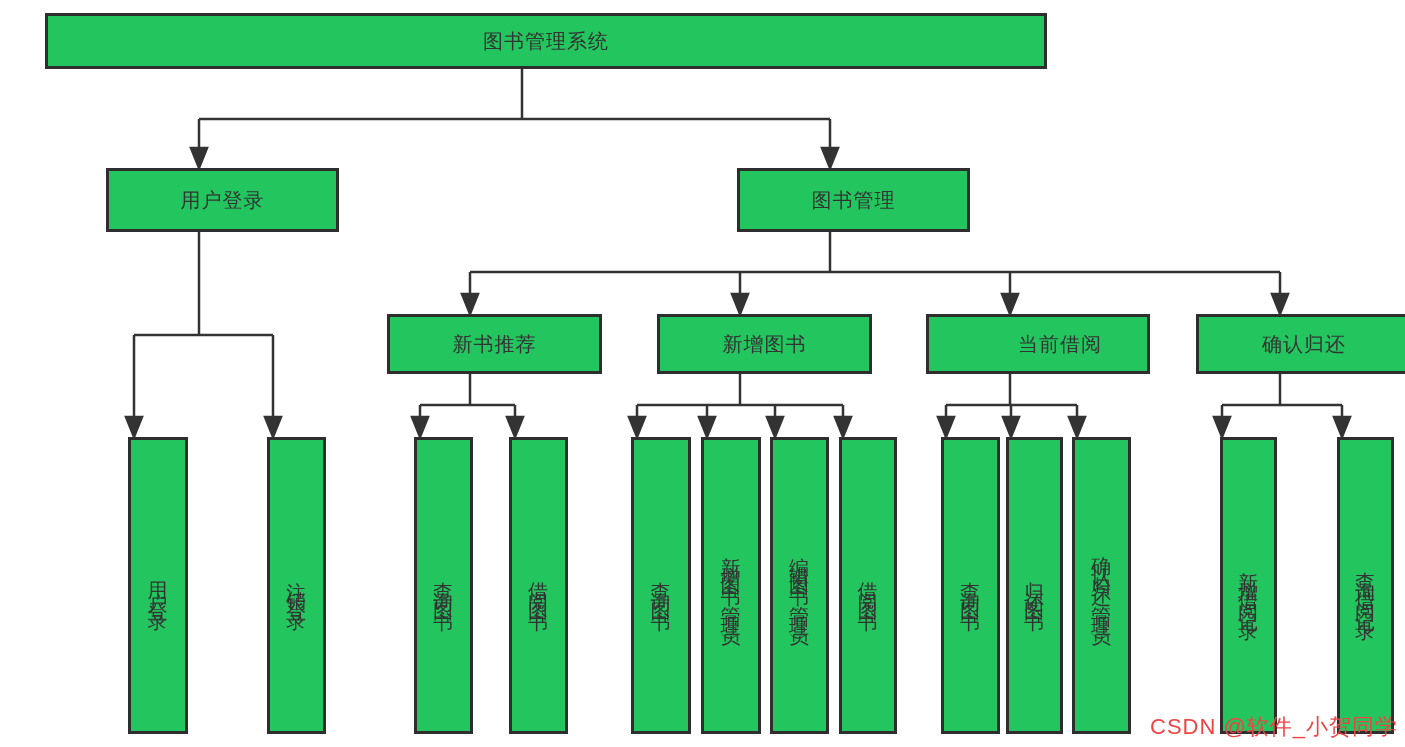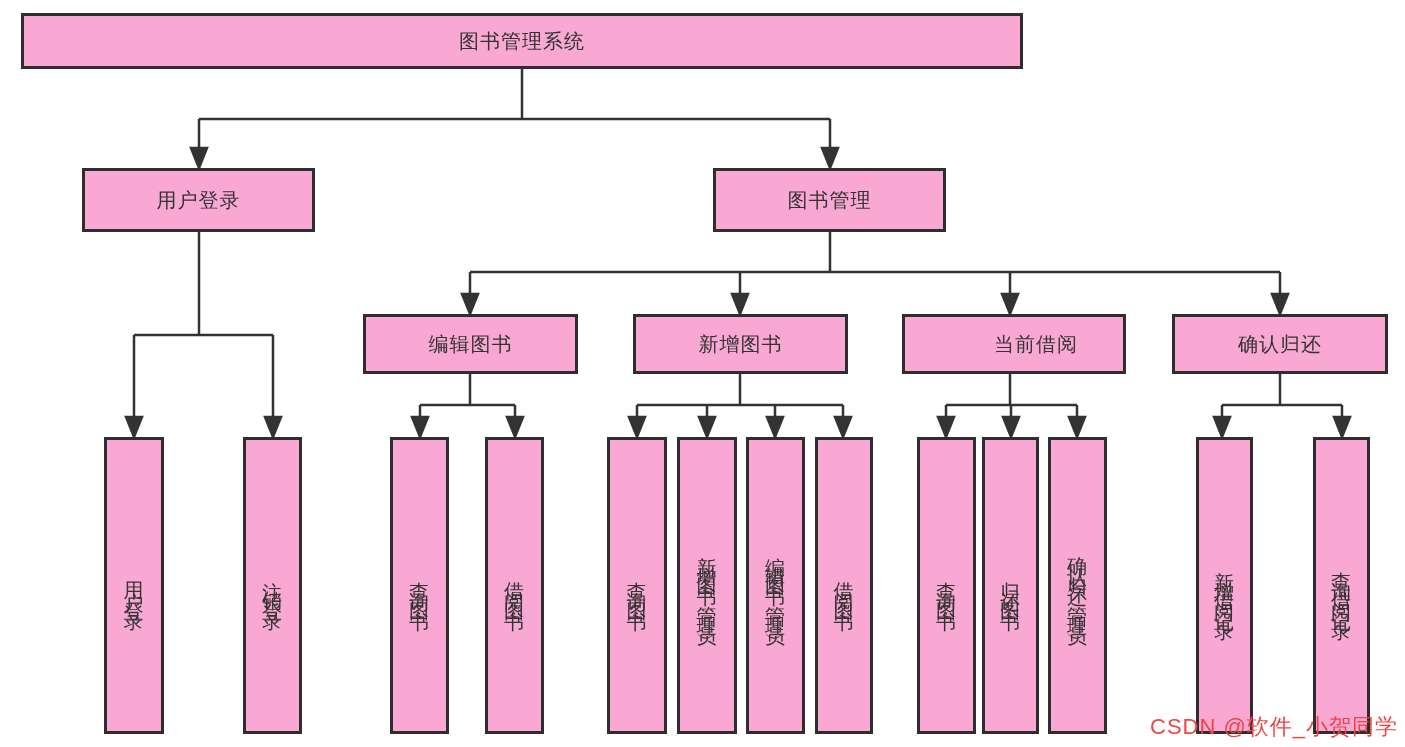--- a/index.html
+++ b/index.html
@@ -14,25 +14,26 @@
   .connector-layer {
     position: absolute;
     left: 0; top: 0;
     width: 1405px; height: 747px;
     pointer-events: none;
   }
   .box {
     position: absolute;
     box-sizing: border-box;
     border: 3px solid #2e2e2e;
-    background: #f9a8d4;
+    background: #22c55e;
     display: flex;
     align-items: center;
     justify-content: center;
     color: #333333;
+    margin-left: 24px;
   }
   .h-label {
     font-size: 20px;
     letter-spacing: 1px;
     white-space: nowrap;
   }
   .v-label {
     writing-mode: vertical-rl;
     text-orientation: mixed;
     font-size: 20px;
@@ -111,21 +112,21 @@
   </div>
 
   <div class="box" style="left:82px; top:168px; width:233px; height:64px;">
     <span class="h-label">用户登录</span>
   </div>
   <div class="box" style="left:713px; top:168px; width:233px; height:64px;">
     <span class="h-label">图书管理</span>
   </div>
 
   <div class="box" style="left:363px; top:314px; width:215px; height:60px;">
-    <span class="h-label">编辑图书</span>
+    <span class="h-label">新书推荐</span>
   </div>
   <div class="box" style="left:633px; top:314px; width:215px; height:60px;">
     <span class="h-label">新增图书</span>
   </div>
   <div class="box" style="left:902px; top:314px; width:224px; height:60px;padding-left:44px;">
     <span class="h-label">当前借阅</span>
   </div>
   <div class="box" style="left:1172px; top:314px; width:216px; height:60px;">
     <span class="h-label">确认归还</span>
   </div>

